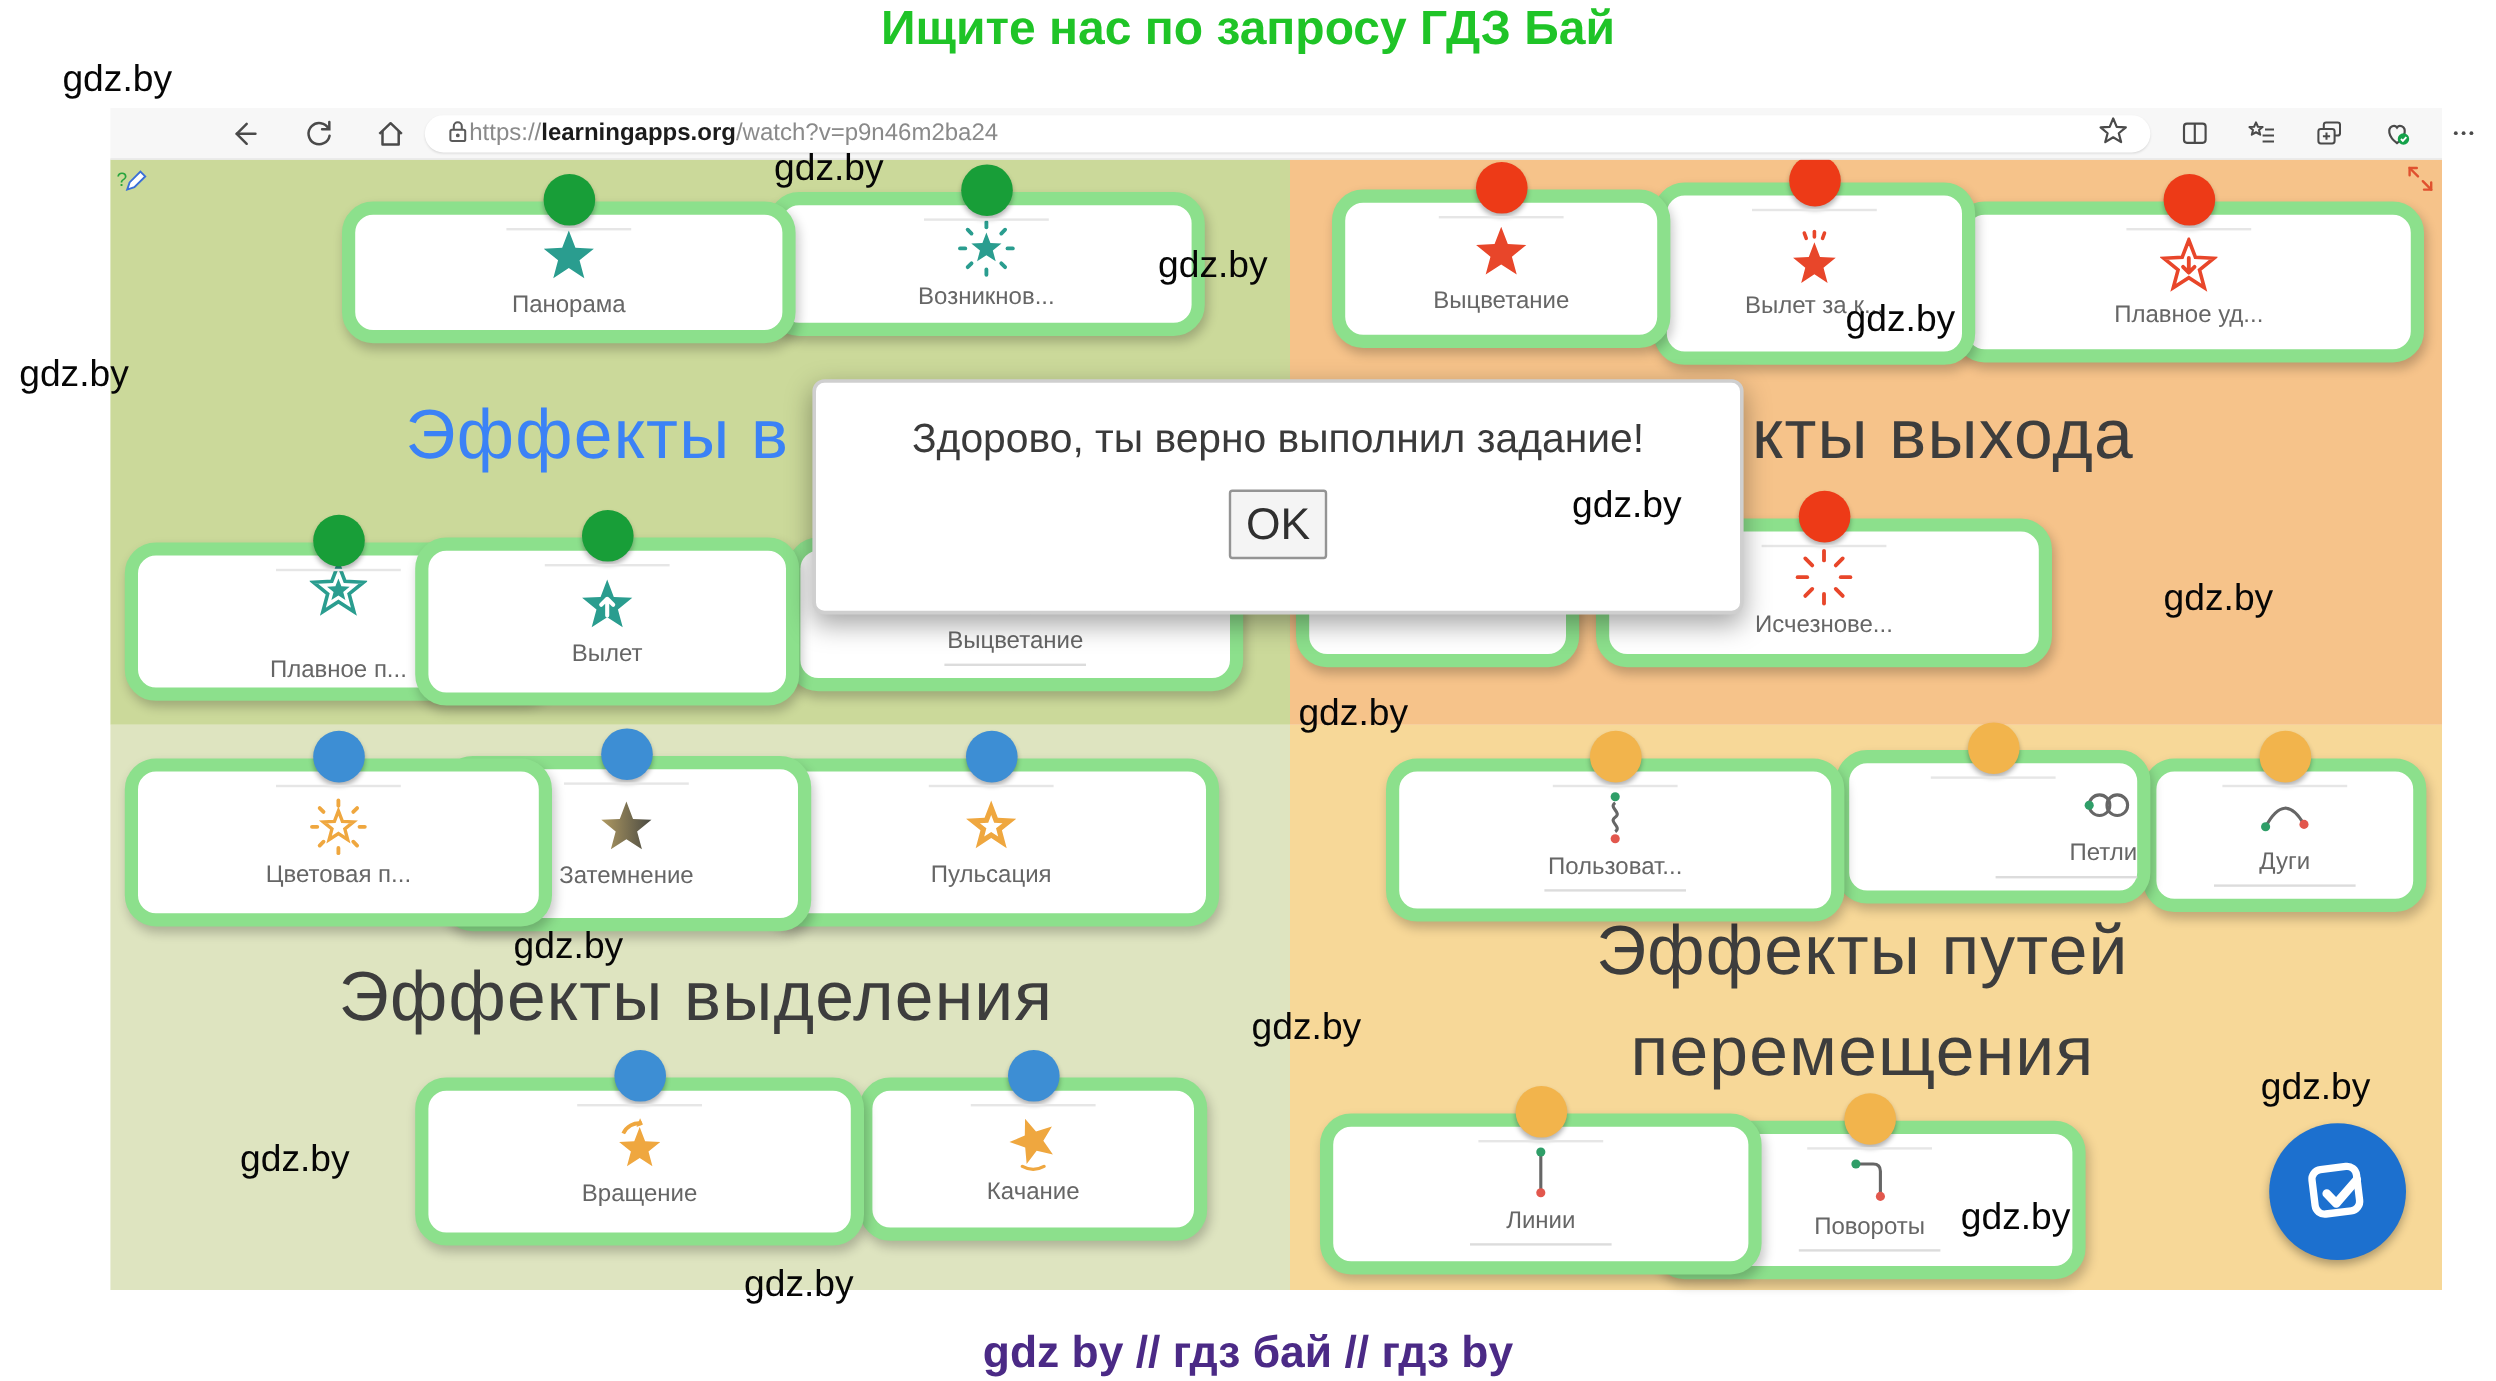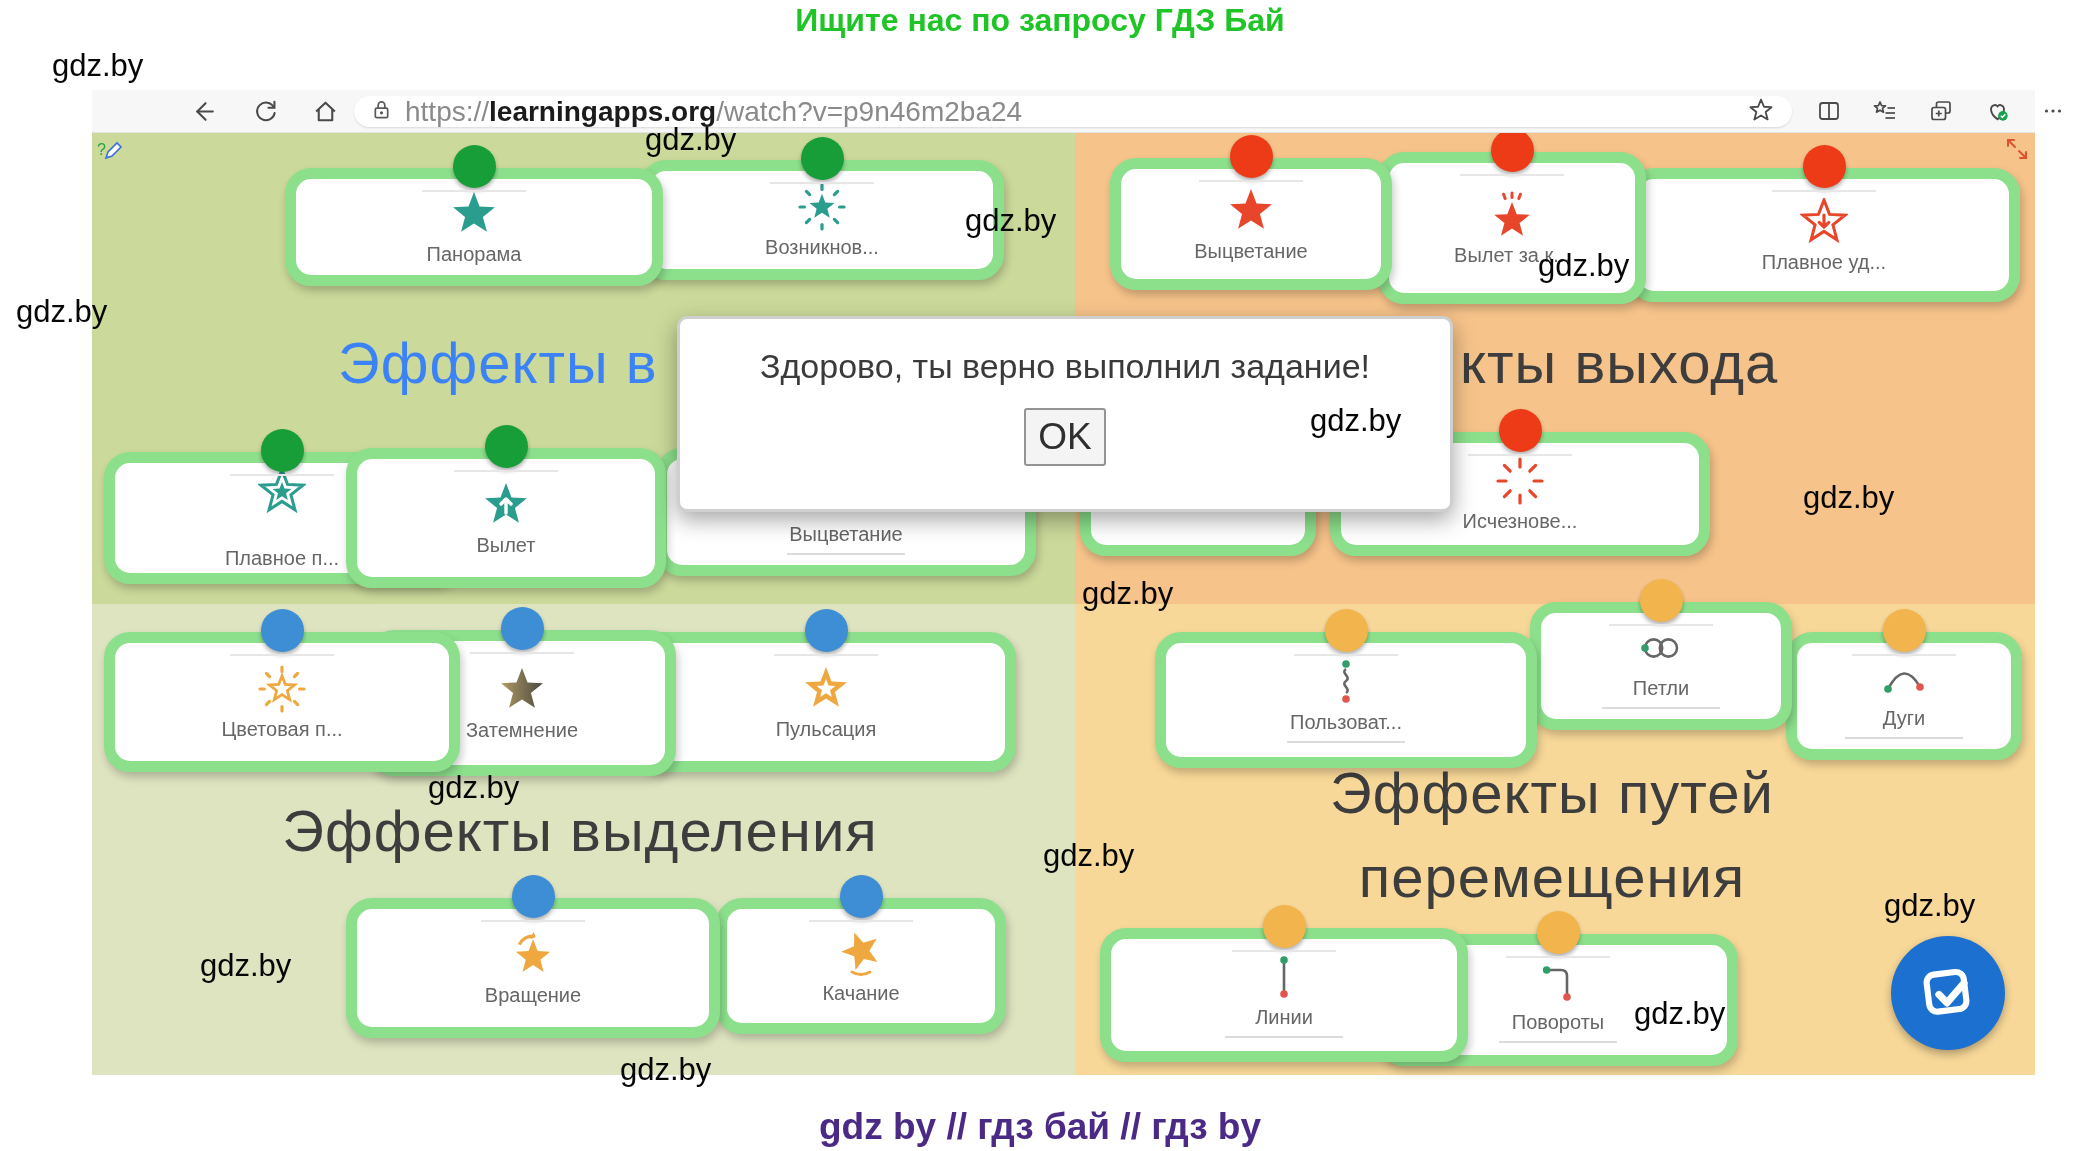--- a/index.html
+++ b/index.html
@@ -1,26 +1,26 @@
 <!DOCTYPE html>
 <html><head>
 <meta charset="utf-8">
 <style>
   * { margin:0; padding:0; box-sizing:border-box; }
   html,body { width:2080px; height:1151px; background:#fff; font-family:"Liberation Sans", sans-serif; position:relative; overflow:hidden; }
 
   
-  .top-banner { position:absolute; left:0; top:2px; width:2080px; text-align:center; font-size:32px; font-weight:700; z-index:4; }
+  .top-banner { position:absolute; left:0; top:2px; width:2080px; text-align:center; font-size:40px; font-weight:700; z-index:4; }
   .bottom-banner { position:absolute; left:0; top:1106px; width:2080px; text-align:center; font-size:37px; font-weight:700; z-index:4; }
 
   
   .toolbar { position:absolute; left:92px; top:90px; width:1943px; height:43px; background:#f7f7f7; border-bottom:1px solid #e3e3e3; z-index:2; }
   .tb-icon { position:absolute; top:50%; transform:translateY(-50%); width:30px; height:30px; display:flex; align-items:center; justify-content:center; }
   .addr { position:absolute; left:262px; top:6px; width:1438px; height:31px; background:#fff; border-radius:16px; box-shadow:0 1px 2px rgba(0,0,0,.12); display:flex; align-items:center; padding:0 18px; }
-  .url { font-size:28px; color:#8a8a8a; margin-left:14px; white-space:nowrap; flex:1; }
+  .url { font-size:20px; color:#8a8a8a; white-space:nowrap; flex:1; }
   .url .host { color:#1b1b1b; font-weight:700; }
 
   
   .app { position:absolute; left:92px; top:133px; width:1943px; height:942px; z-index:1; }
   .quad { position:absolute; }
   .q-tl { left:0; top:0; width:983px; height:471px; }
   .q-tr { left:983px; top:0; width:960px; height:471px; }
   .q-bl { left:0; top:471px; width:983px; height:471px; }
   .q-br { left:983px; top:471px; width:960px; height:471px; }
 
@@ -340,21 +340,21 @@
         <span class="cicon">
           <svg width="48" height="48" viewBox="0 0 24 24">
             <path d="M4,17.5 Q12,2.5 20,16.5" fill="none" stroke="#666666" stroke-width="1.3"></path>
             <circle cx="4" cy="17.5" r="1.9" fill="#2f9e68"></circle>
             <circle cx="20" cy="16.5" r="1.9" fill="#e2574d"></circle>
           </svg>
         </span>
         <span class="clabel">Дуги</span>
         <span class="lline"></span>
       </div>
-      <div class="card" style="left: 1438px; top: 469px; width: 262px; height: 128px; border-color: rgb(140, 224, 140);">
+      <div class="card" style="left: 1438px; top: 492px; width: 262px; height: 128px; border-color: rgb(140, 224, 140); align-items: flex-end;">
         <span class="dot" style="background: rgb(242, 180, 76);"></span>
         <span class="topline"></span>
         <span class="cicon">
           <svg width="48" height="48" viewBox="0 0 24 24">
             <circle cx="8.3" cy="12" r="4.3" fill="none" stroke="#666666" stroke-width="1.3"></circle>
             <circle cx="15.7" cy="12" r="4.3" fill="none" stroke="#666666" stroke-width="1.3"></circle>
             <circle cx="4" cy="12" r="1.9" fill="#2f9e68"></circle>
           </svg>
         </span>
         <span class="clabel">Петли</span>

